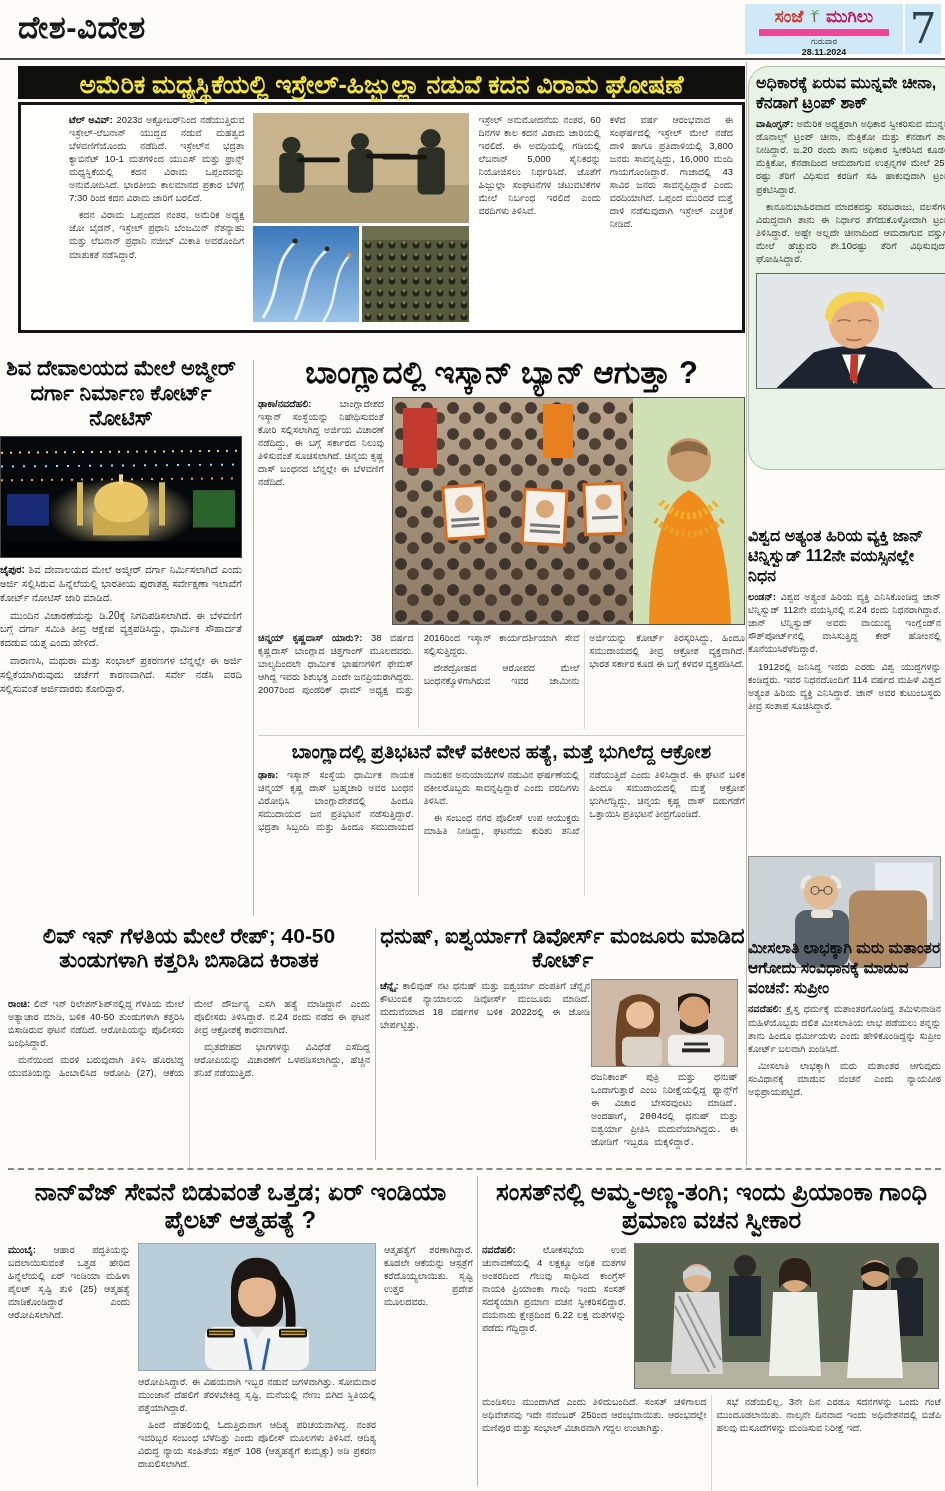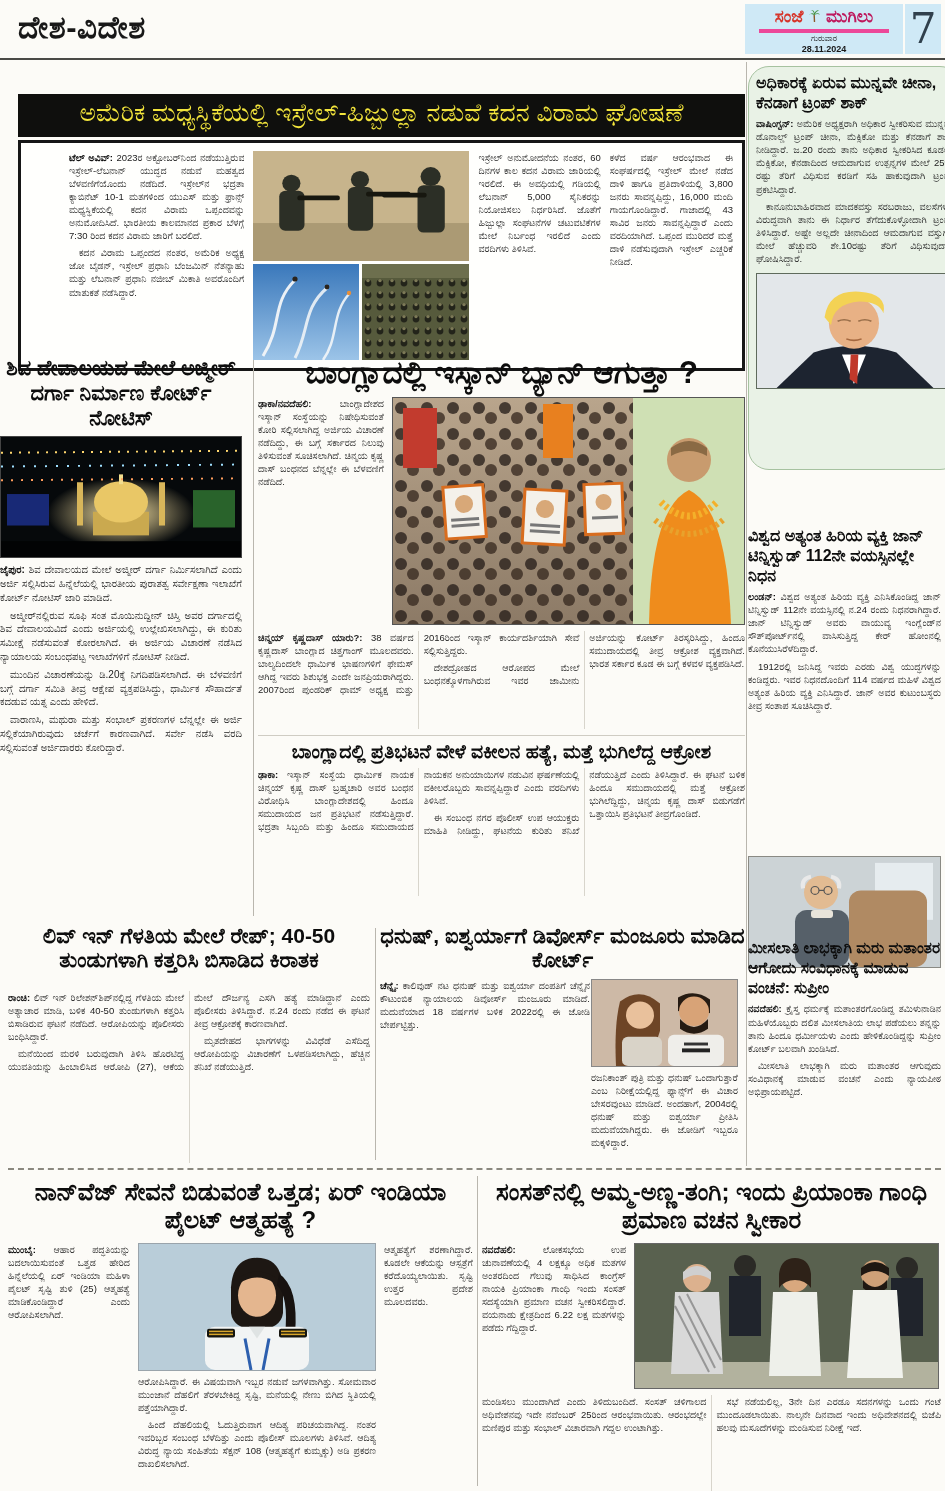--- a/index.html
+++ b/index.html
@@ -21,27 +21,27 @@
   .headline { font-weight:bold; color:#0d0d0d; text-align:center; }
   .photo { display:block; overflow:hidden; }
   .photo svg { display:block; width:100%; height:100%; }
   .vrule { border-left:1px solid #b9b6ae; width:0; }
   .hrule-dots { border-top:2px dashed #8a887f; }
 
   
   .section-title { font-size:31px; font-weight:bold; letter-spacing:0.5px; }
   .masthead { background:#cfe9f6; text-align:center; padding-top:3px; }
   .masthead .logoline { font-size:17px; font-weight:bold; line-height:20px; white-space:nowrap; }
-  .masthead .day { font-size:8px; line-height:10px; border-top:4px solid #ec4899; margin:1px 14px 0; padding-top:1px; }
+  .masthead .day { font-size:8px; line-height:10px; border-top:7px solid #ec4899; margin:1px 14px 0; padding-top:1px; }
   .masthead .date { font-size:9px; font-weight:bold; line-height:11px; }
   .pagenum { background:#cfe9f6; font-family:"DejaVu Serif", serif; font-size:42px; line-height:50px; text-align:center; color:#30404c; }
   .header-rule { border-top:2px solid #4a4a46; }
 
   
-  .hbar { background:#0f0f0d; color:#f3e53c; font-weight:normal; font-size:25px; text-align:center; padding:5px 2px 10px; line-height:1.1;margin-top:28px; }
+  .hbar { background:#0f0f0d; color:#f3e53c; font-weight:bold; font-size:25px; text-align:center; padding:5px 2px 0; line-height:1.1; }
   .topbox { border:3px solid #161616; background:#fffffd; margin-top:3px; display:flex; gap:9px; padding:8px 9px; }
   .photostack { display:flex; flex-direction:column; gap:3px; }
   .photorow { display:flex; gap:3px; }
 
   
   .trumpwrap { background:#e9f2e6; border:1px solid #a6c2a0; padding:6px 7px; }
   .h-small { font-weight:bold; font-size:16px; line-height:1.25; color:#0d0d0d; }
   .h-small2 { font-weight:bold; font-size:15.5px; line-height:1.3; color:#0d0d0d; }
   .photobox { background:#fff; border:1px solid #5f6b5c; }
 
@@ -214,21 +214,20 @@
         <rect x="6" y="58" width="42" height="32" fill="#1c2f8a" opacity="0.85"></rect>
         <rect x="192" y="54" width="42" height="38" fill="#2d6e2f" opacity="0.9"></rect>
         <line x1="0" y1="16" x2="240" y2="14" stroke="#ffd76e" stroke-width="2" stroke-dasharray="2 7"></line>
         <line x1="0" y1="30" x2="240" y2="28" stroke="#9fe0ff" stroke-width="2" stroke-dasharray="2 9"></line>
         <line x1="0" y1="44" x2="240" y2="42" stroke="#ff9d5c" stroke-width="2" stroke-dasharray="2 8"></line>
         <rect y="106" width="240" height="16" fill="#020304"></rect>
       </svg>
     </span>
     <div class="bodytxt jt" style="height:368px; font-size:10px;">
       <p class="nofirst"><b class="dateline">ಜೈಪುರ:</b> <span>ಶಿವ ದೇವಾಲಯದ ಮೇಲೆ ಅಜ್ಮೀರ್ ದರ್ಗಾ ನಿರ್ಮಿಸಲಾಗಿದೆ ಎಂದು ಅರ್ಜಿ ಸಲ್ಲಿಸಿರುವ ಹಿನ್ನೆಲೆಯಲ್ಲಿ ಭಾರತೀಯ ಪುರಾತತ್ವ ಸರ್ವೇಕ್ಷಣಾ ಇಲಾಖೆಗೆ ಕೋರ್ಟ್ ನೋಟಿಸ್ ಜಾರಿ ಮಾಡಿದೆ.</span></p>
-      <p>ಅಜ್ಮೀರ್‌ನಲ್ಲಿರುವ ಸೂಫಿ ಸಂತ ಮೊಯಿನುದ್ದೀನ್ ಚಿಸ್ತಿ ಅವರ ದರ್ಗಾದಲ್ಲಿ ಶಿವ ದೇವಾಲಯವಿದೆ ಎಂದು ಅರ್ಜಿಯಲ್ಲಿ ಉಲ್ಲೇಖಿಸಲಾಗಿದ್ದು, ಈ ಕುರಿತು ಸಮೀಕ್ಷೆ ನಡೆಸುವಂತೆ ಕೋರಲಾಗಿದೆ. ಈ ಅರ್ಜಿಯ ವಿಚಾರಣೆ ನಡೆಸಿದ ನ್ಯಾಯಾಲಯ ಸಂಬಂಧಪಟ್ಟ ಇಲಾಖೆಗಳಿಗೆ ನೋಟಿಸ್ ನೀಡಿದೆ.</p>
       <p>ಮುಂದಿನ ವಿಚಾರಣೆಯನ್ನು ಡಿ.20ಕ್ಕೆ ನಿಗದಿಪಡಿಸಲಾಗಿದೆ. ಈ ಬೆಳವಣಿಗೆ ಬಗ್ಗೆ ದರ್ಗಾ ಸಮಿತಿ ತೀವ್ರ ಆಕ್ಷೇಪ ವ್ಯಕ್ತಪಡಿಸಿದ್ದು, ಧಾರ್ಮಿಕ ಸೌಹಾರ್ದತೆ ಕದಡುವ ಯತ್ನ ಎಂದು ಹೇಳಿದೆ.</p>
       <p>ವಾರಾಣಸಿ, ಮಥುರಾ ಮತ್ತು ಸಂಭಾಲ್ ಪ್ರಕರಣಗಳ ಬೆನ್ನಲ್ಲೇ ಈ ಅರ್ಜಿ ಸಲ್ಲಿಕೆಯಾಗಿರುವುದು ಚರ್ಚೆಗೆ ಕಾರಣವಾಗಿದೆ. ಸರ್ವೇ ನಡೆಸಿ ವರದಿ ಸಲ್ಲಿಸುವಂತೆ ಅರ್ಜಿದಾರರು ಕೋರಿದ್ದಾರೆ.</p>
     </div>
   </div>
 
   <div class="abs" style="left:258px; top:356px; width:487px;">
     <div class="headline h-big-center">ಬಾಂಗ್ಲಾದಲ್ಲಿ ಇಸ್ಕಾನ್ ಬ್ಯಾನ್ ಆಗುತ್ತಾ ?</div>
     <div style="display:flex; gap:8px; margin-top:6px; height:228px;">
       <div class="bodytxt jt" style="width:126px;">
         <p class="nofirst"><b class="dateline">ಢಾಕಾ/ನವದೆಹಲಿ:</b> <span>ಬಾಂಗ್ಲಾದೇಶದ ಇಸ್ಕಾನ್ ಸಂಸ್ಥೆಯನ್ನು ನಿಷೇಧಿಸುವಂತೆ ಕೋರಿ ಸಲ್ಲಿಸಲಾಗಿದ್ದ ಅರ್ಜಿಯ ವಿಚಾರಣೆ ನಡೆದಿದ್ದು, ಈ ಬಗ್ಗೆ ಸರ್ಕಾರದ ನಿಲುವು ತಿಳಿಸುವಂತೆ ಸೂಚಿಸಲಾಗಿದೆ. ಚಿನ್ಮಯ ಕೃಷ್ಣ ದಾಸ್ ಬಂಧನದ ಬೆನ್ನಲ್ಲೇ ಈ ಬೆಳವಣಿಗೆ ನಡೆದಿದೆ.</span></p>
@@ -281,34 +280,34 @@
     </div>
     <div class="headline h-sub" style="margin-top:6px; border-top:1px solid #cfccc3; padding-top:5px;">ಬಾಂಗ್ಲಾದಲ್ಲಿ ಪ್ರತಿಭಟನೆ ವೇಳೆ ವಕೀಲನ ಹತ್ಯೆ, ಮತ್ತೆ ಭುಗಿಲೆದ್ದ ಆಕ್ರೋಶ</div>
     <div class="bodytxt jt cols3" style="margin-top:5px; height:128px;">
       <p class="nofirst"><b class="dateline">ಢಾಕಾ:</b> <span>ಇಸ್ಕಾನ್ ಸಂಸ್ಥೆಯ ಧಾರ್ಮಿಕ ನಾಯಕ ಚಿನ್ಮಯ್ ಕೃಷ್ಣ ದಾಸ್ ಬ್ರಹ್ಮಚಾರಿ ಅವರ ಬಂಧನ ವಿರೋಧಿಸಿ ಬಾಂಗ್ಲಾದೇಶದಲ್ಲಿ ಹಿಂದೂ ಸಮುದಾಯದ ಜನ ಪ್ರತಿಭಟನೆ ನಡೆಸುತ್ತಿದ್ದಾರೆ. ಭದ್ರತಾ ಸಿಬ್ಬಂದಿ ಮತ್ತು ಹಿಂದೂ ಸಮುದಾಯದ ನಾಯಕನ ಅನುಯಾಯಿಗಳ ನಡುವಿನ ಘರ್ಷಣೆಯಲ್ಲಿ ವಕೀಲರೊಬ್ಬರು ಸಾವನ್ನಪ್ಪಿದ್ದಾರೆ ಎಂದು ವರದಿಗಳು ತಿಳಿಸಿವೆ.</span></p>
       <p>ಈ ಸಂಬಂಧ ನಗರ ಪೊಲೀಸ್ ಉಪ ಆಯುಕ್ತರು ಮಾಹಿತಿ ನೀಡಿದ್ದು, ಘಟನೆಯ ಕುರಿತು ತನಿಖೆ ನಡೆಯುತ್ತಿದೆ ಎಂದು ತಿಳಿಸಿದ್ದಾರೆ. ಈ ಘಟನೆ ಬಳಿಕ ಹಿಂದೂ ಸಮುದಾಯದಲ್ಲಿ ಮತ್ತೆ ಆಕ್ರೋಶ ಭುಗಿಲೆದ್ದಿದ್ದು, ಚಿನ್ಮಯ ಕೃಷ್ಣ ದಾಸ್ ಬಿಡುಗಡೆಗೆ ಒತ್ತಾಯಿಸಿ ಪ್ರತಿಭಟನೆ ತೀವ್ರಗೊಂಡಿದೆ.</p>
     </div>
   </div>
 
   <div class="abs" style="left:8px; top:924px; width:362px;">
     <div class="headline h-lower">ಲಿವ್ ಇನ್ ಗೆಳತಿಯ ಮೇಲೆ ರೇಪ್; 40-50 ತುಂಡುಗಳಾಗಿ ಕತ್ತರಿಸಿ ಬಿಸಾಡಿದ ಕಿರಾತಕ</div>
-    <div class="bodytxt jt cols2" style="margin-top:18px; height:172px;">
+    <div class="bodytxt jt cols2" style="margin-top:24px; height:172px;">
       <p class="nofirst"><b class="dateline">ರಾಂಚಿ:</b> <span>ಲಿವ್ ಇನ್ ರಿಲೇಶನ್‌ಶಿಪ್‌ನಲ್ಲಿದ್ದ ಗೆಳತಿಯ ಮೇಲೆ ಅತ್ಯಾಚಾರ ಮಾಡಿ, ಬಳಿಕ 40-50 ತುಂಡುಗಳಾಗಿ ಕತ್ತರಿಸಿ ಬಿಸಾಡಿರುವ ಘಟನೆ ನಡೆದಿದೆ. ಆರೋಪಿಯನ್ನು ಪೊಲೀಸರು ಬಂಧಿಸಿದ್ದಾರೆ.</span></p>
       <p>ಮನೆಯಿಂದ ಮರಳಿ ಬರುವುದಾಗಿ ತಿಳಿಸಿ ಹೊರಟಿದ್ದ ಯುವತಿಯನ್ನು ಹಿಂಬಾಲಿಸಿದ ಆರೋಪಿ (27), ಆಕೆಯ ಮೇಲೆ ದೌರ್ಜನ್ಯ ಎಸಗಿ ಹತ್ಯೆ ಮಾಡಿದ್ದಾನೆ ಎಂದು ಪೊಲೀಸರು ತಿಳಿಸಿದ್ದಾರೆ. ನ.24 ರಂದು ನಡೆದ ಈ ಘಟನೆ ತೀವ್ರ ಆಕ್ರೋಶಕ್ಕೆ ಕಾರಣವಾಗಿದೆ.</p>
       <p>ಮೃತದೇಹದ ಭಾಗಗಳನ್ನು ವಿವಿಧೆಡೆ ಎಸೆದಿದ್ದ ಆರೋಪಿಯನ್ನು ವಿಚಾರಣೆಗೆ ಒಳಪಡಿಸಲಾಗಿದ್ದು, ಹೆಚ್ಚಿನ ತನಿಖೆ ನಡೆಯುತ್ತಿದೆ.</p>
     </div>
   </div>
 
   <div class="abs" style="left:380px; top:924px; width:365px;">
     <div class="headline h-lower">ಧನುಷ್, ಐಶ್ವರ್ಯಾಗೆ ಡಿವೋರ್ಸ್ ಮಂಜೂರು ಮಾಡಿದ ಕೋರ್ಟ್</div>
     <div style="display:flex; gap:1px; margin-top:6px;">
       <div class="bodytxt jt" style="width:210px; height:174px;">
         <p class="nofirst"><b class="dateline">ಚೆನ್ನೈ:</b> <span>ಕಾಲಿವುಡ್ ನಟ ಧನುಷ್ ಮತ್ತು ಐಶ್ವರ್ಯಾ ದಂಪತಿಗೆ ಚೆನ್ನೈನ ಕೌಟುಂಬಿಕ ನ್ಯಾಯಾಲಯ ಡಿವೋರ್ಸ್ ಮಂಜೂರು ಮಾಡಿದೆ. ಮದುವೆಯಾದ 18 ವರ್ಷಗಳ ಬಳಿಕ 2022ರಲ್ಲಿ ಈ ಜೋಡಿ ಬೇರ್ಪಟ್ಟಿತ್ತು.</span></p>
       </div>
-      <div style="width:147px;">
+      <div style="width:147px;font-family:Liberation Mono, monospace;">
         <span class="photo" style="height:88px; border:1px solid #888;">
           <svg viewBox="0 0 145 88" preserveAspectRatio="none">
             <rect width="145" height="88" fill="#cdb9a6"></rect>
             <path d="M28,22 Q48,6 68,24 L68,52 Q62,74 52,88 L24,88 Q22,46 28,22 Z" fill="#6e4526"></path>
             <circle cx="48" cy="36" r="14" fill="#e9c19c"></circle>
             <path d="M86,18 Q102,8 118,20 L118,34 Q102,26 86,32 Z" fill="#261b12"></path>
             <circle cx="102" cy="32" r="15" fill="#d8a377"></circle>
             <path d="M88,40 Q102,56 116,40 L116,50 Q102,60 88,50 Z" fill="#261b12"></path>
             <rect x="76" y="56" width="56" height="32" rx="6" fill="#efeeea"></rect>
             <rect x="92" y="64" width="24" height="3" fill="#333"></rect>

